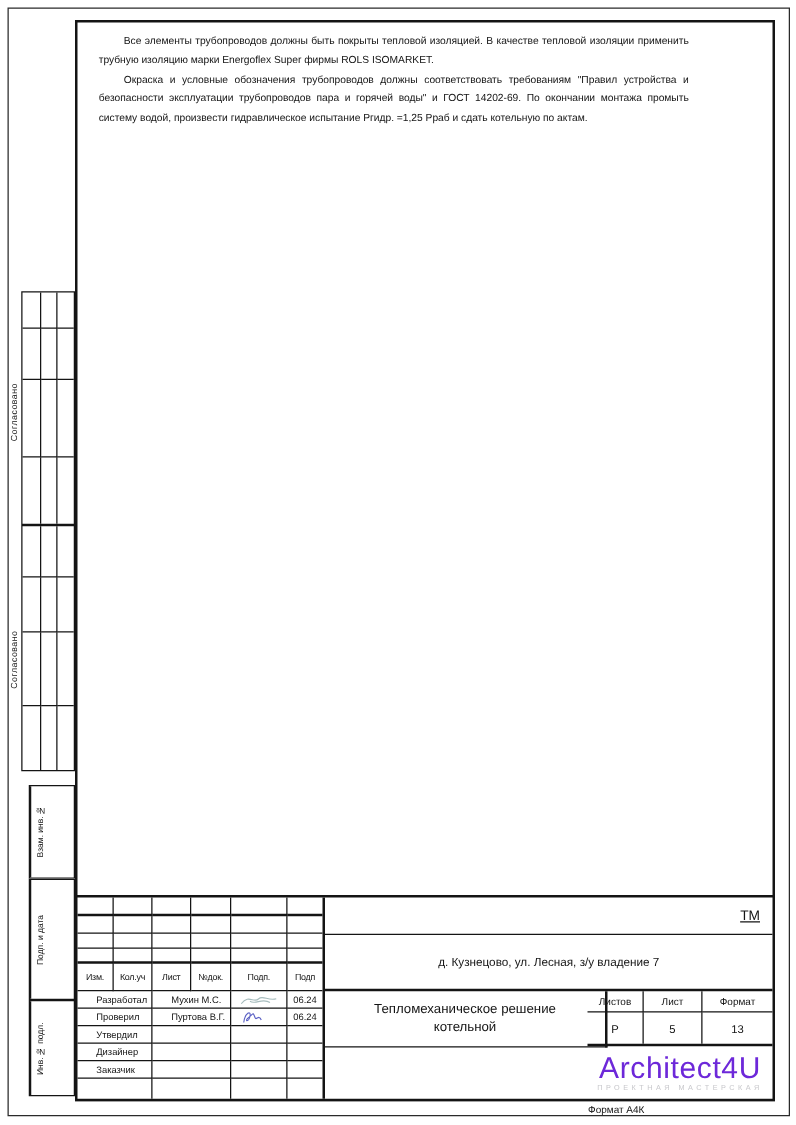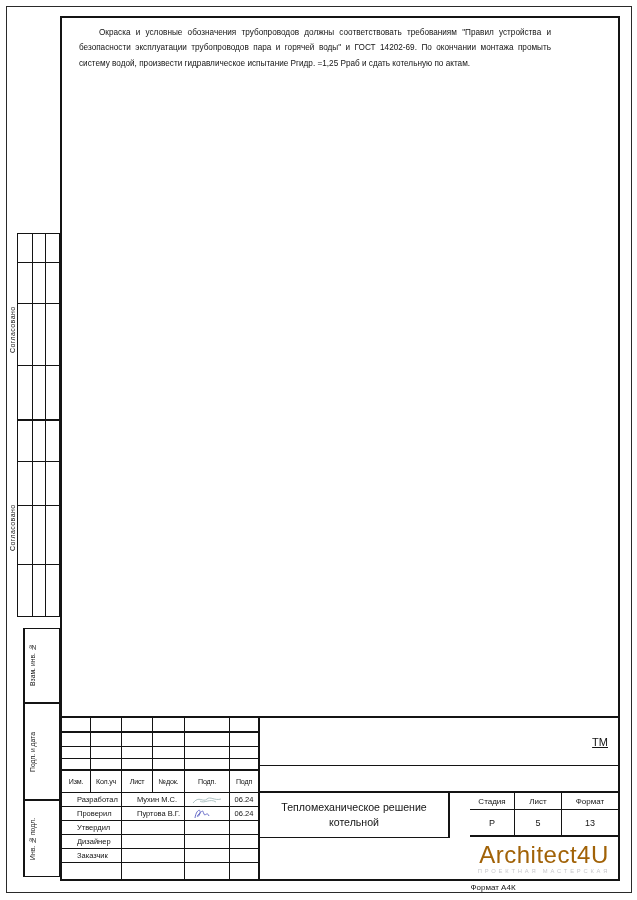--- a/index.html
+++ b/index.html
@@ -39,48 +39,49 @@
          grid-template-columns:29px 31px 31px 32px 45px 1fr;
          grid-template-rows:15px 14px 12px 12px 22px 14px 14px 14px 14px 14px 1fr; }
   .tbl .hd { font-size:7.1px; display:flex; align-items:center; justify-content:center; letter-spacing:-.2px; }
   .tbl .lbl { font-size:7.5px; display:flex; align-items:center; padding-left:15px; white-space:nowrap; }
   .tbl .ctr { font-size:7.5px; display:flex; align-items:center; justify-content:center; }
   .span2 { grid-column: span 2; }
   .thkb { border-bottom-width:2px; }
   .sigc { display:flex; align-items:center; justify-content:center; }
 
   .tbr { position:absolute; left:198px; top:0; right:0; bottom:0; }
-  .tm-cell { position:absolute; left:0; right:0; top:0; height:48px; border-bottom:1px solid #141414;
+  .tm-cell { position:absolute; left:0; right:0; top:0; height:30px; border-bottom:1px solid #141414;
              font-size:11px; display:flex; align-items:center; justify-content:flex-end; padding-right:10px;text-decoration:underline; }
   .addr-cell { position:absolute; left:0; right:0; top:30px; height:45px; border-bottom:2px solid #141414;
                display:flex; flex-direction:column; align-items:center; justify-content:center; font-size:9.4px; line-height:15px; text-align:center; }
-  .title-cell { position:absolute; left:0; top:75px; width:190px; height:45px; border-right:2px solid #141414; border-bottom:1px solid #141414;
+  .title-cell { position:absolute; left:0; top:75px; width:226px; height:45px; border-right:2px solid #141414; border-bottom:1px solid #141414;
                 display:flex; flex-direction:column; align-items:center; justify-content:center; font-size:10.6px; line-height:15px; text-align:left; }
   .doct-cell { position:absolute; left:0; top:120px; width:210px; bottom:0; border-right:2px solid #141414;
                display:flex; align-items:center; justify-content:center; font-size:10.6px; }
   .stage-grid { position:absolute; left:210px; top:75px; right:0; height:44px; border-bottom:2px solid #141414;
                 display:grid; grid-template-columns:45px 47px 1fr; grid-template-rows:17px 1fr; }
   .stage-grid .sh { border-right:1px solid #141414; border-bottom:1px solid #141414; font-size:8px; display:flex; align-items:center; justify-content:center; }
   .stage-grid .sv { border-right:1px solid #141414; font-size:9px; display:flex; align-items:center; justify-content:center; }
   .stage-grid .last { border-right:none; }
   .logo-cell { position:absolute; left:210px; top:119px; right:0; bottom:0;
                display:flex; flex-direction:column; align-items:center; justify-content:center; }
-  .logo-name { font-size:24px; color:#a16207; letter-spacing:.5px; line-height:24px;text-align:center; }
+  .logo-name { font-size:24px; color:#6d28d9; letter-spacing:.5px; line-height:24px;text-align:center; }
   .logo-sub { font-size:5.8px; color:#c7c7cb; letter-spacing:2.8px; margin-top:1px; white-space:nowrap; }
 
   .format { position:absolute; top:883px; left:428px; width:130px; text-align:center; font-size:8px; }
 </style>
 </head>
 <body>
 
 <div class="page">
   <div class="outer-border"></div>
   <div class="frame"></div>
 
   <div class="notes">
+    <p>Все элементы трубопроводов должны быть покрыты тепловой изоляцией. В качестве тепловой изоляции применить трубную изоляцию марки Energoflex Super фирмы ROLS ISOMARKET.</p>
     <p>Окраска и условные обозначения трубопроводов должны соответствовать требованиям "Правил устройства и безопасности эксплуатации трубопроводов пара и горячей воды" и ГОСТ 14202-69. По окончании монтажа промыть систему водой, произвести гидравлическое испытание Ргидр. =1,25 Рраб и сдать котельную по актам.</p>
   </div>
 
   <div class="vlabel" style="left:7px;top:245px;height:170px;width:10px;">Согласовано</div>
   <div class="sgrid sgA">
     <div class="c"></div>
       <div class="c"></div>
       <div class="c nr"></div>
     <div class="c"></div>
       <div class="c"></div>
@@ -188,27 +189,28 @@
 
       <div class="c lbl span2 nb"></div>
       <div class="c lbl span2 nb"></div>
       <div class="c nb"></div>
       <div class="c nb nr"></div>
     </div>
 
     <div class="tbr">
       <div class="tm-cell">ТМ</div>
       <div class="addr-cell">
+        <div>д. Кузнецово, ул. Лесная, з/у владение 7</div>
       </div>
       <div class="title-cell">
         <div>Тепломеханическое решение</div>
         <div>котельной</div>
       </div>
       <div class="stage-grid">
-        <div class="sh">Стадия</div>
+        <div class="sh">Листов</div>
         <div class="sh">Лист</div>
         <div class="sh last">Формат</div>
         <div class="sv">Р</div>
         <div class="sv">5</div>
         <div class="sv last">13</div>
       </div>
       <div class="logo-cell">
         <div class="logo-name">Architect4U</div>
         <div class="logo-sub">ПРОЕКТНАЯ МАСТЕРСКАЯ</div>
       </div>

